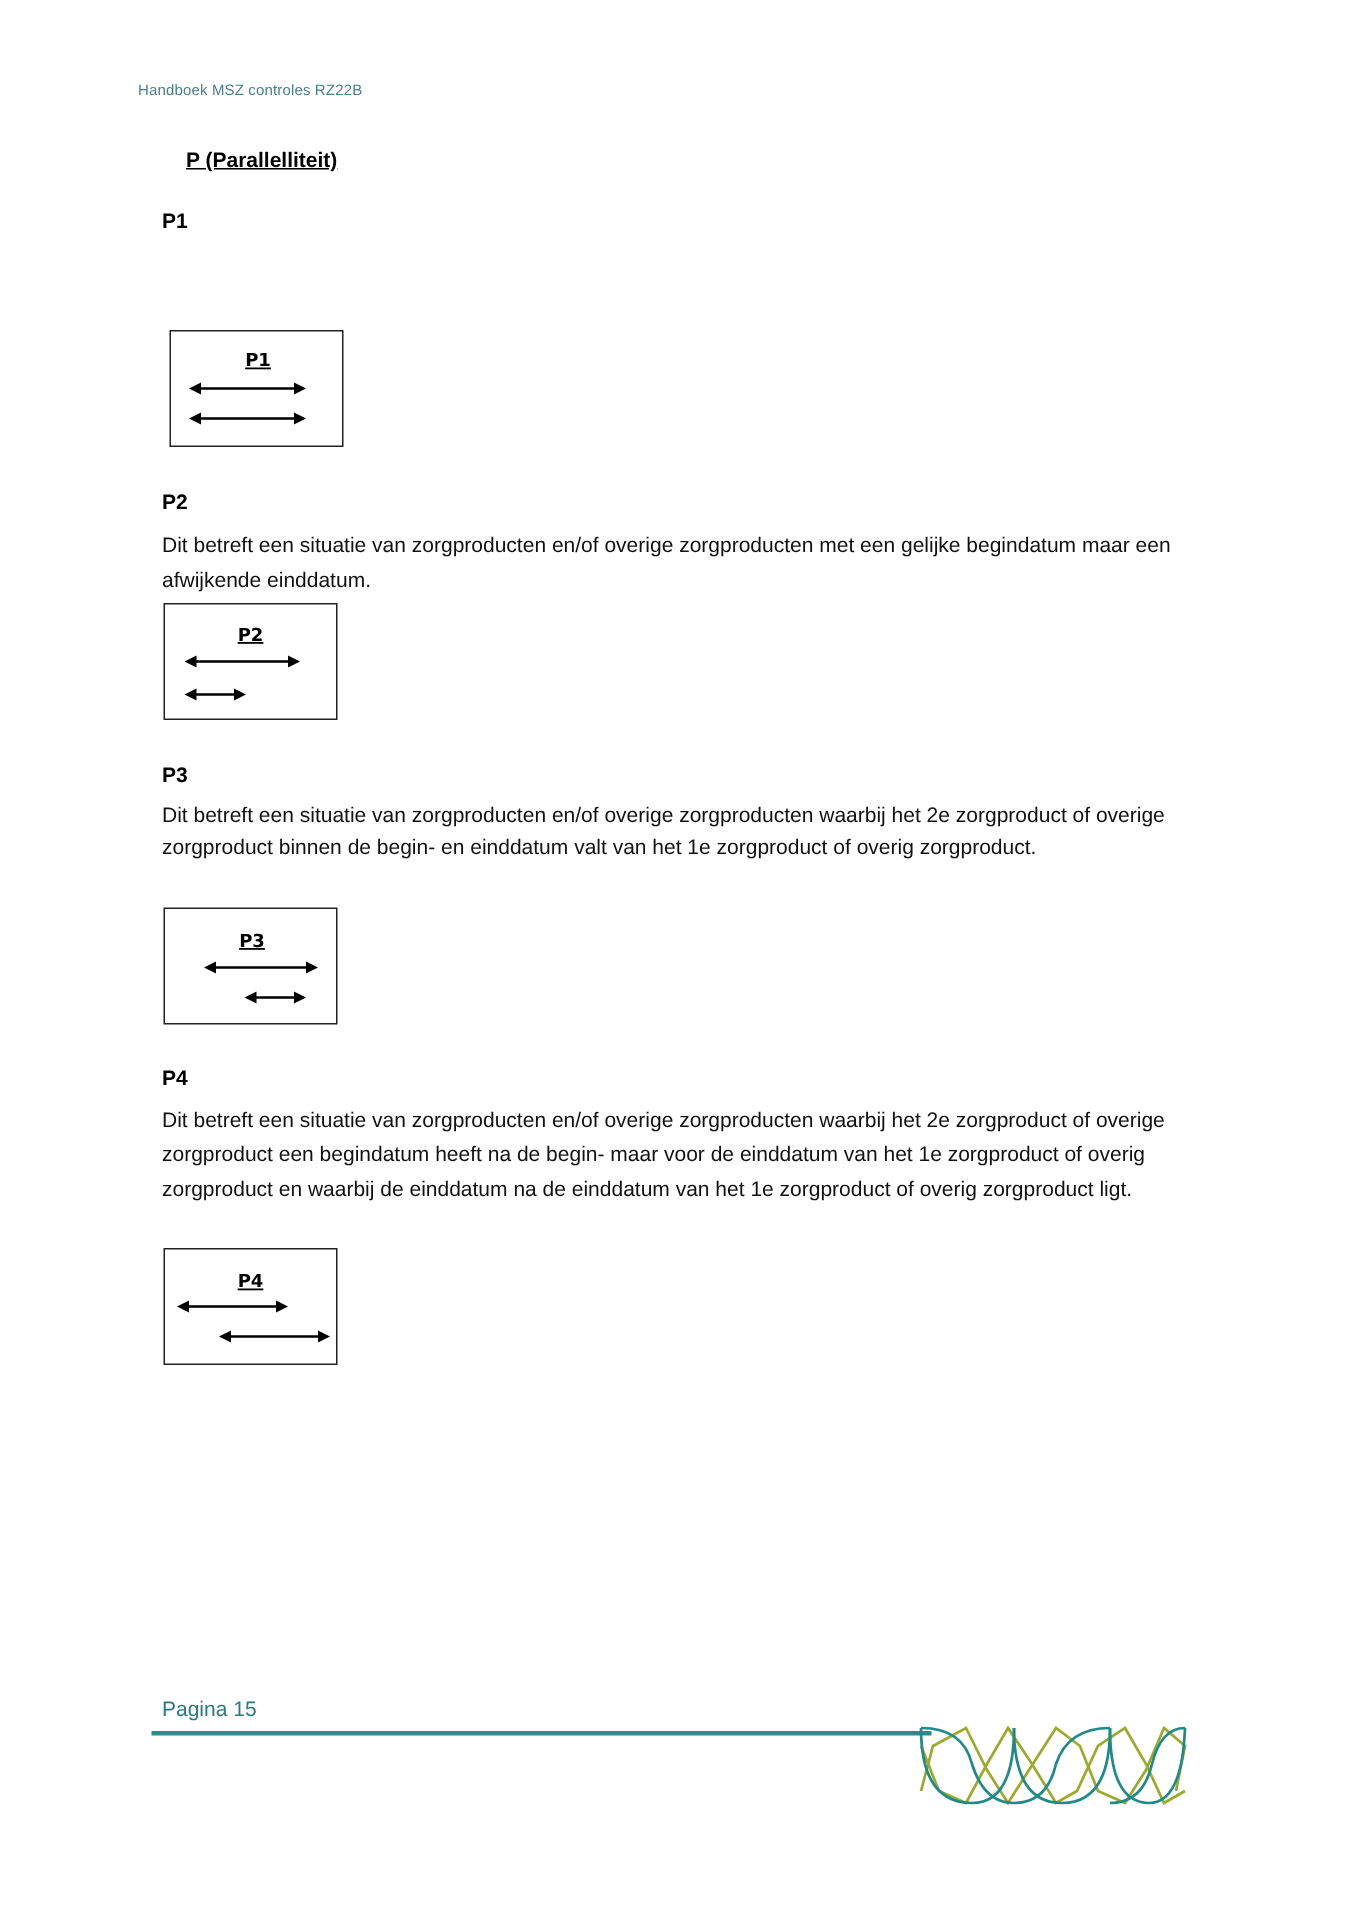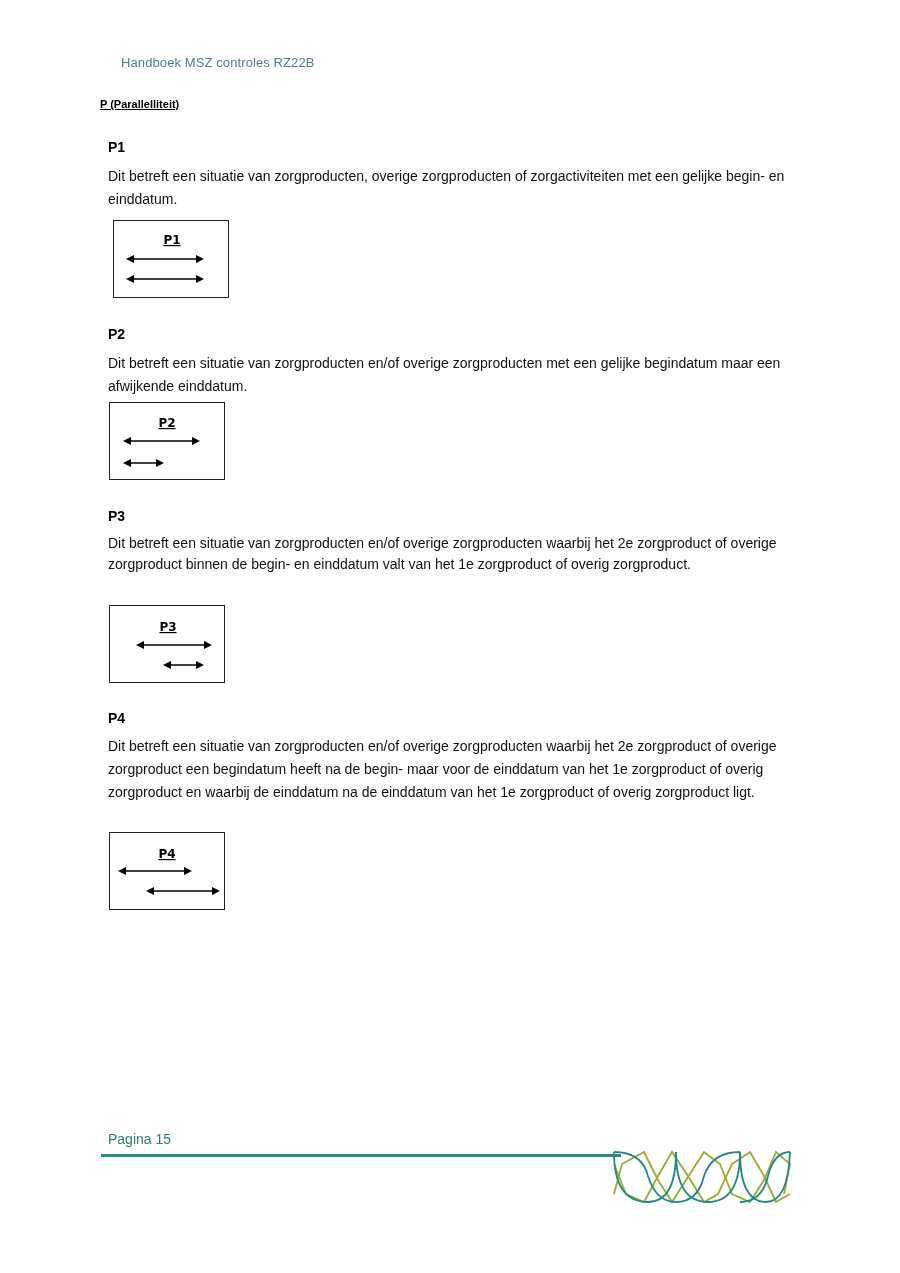--- a/index.html
+++ b/index.html
@@ -1,37 +1,36 @@
 <!DOCTYPE html>
 <html><head>
 <meta charset="utf-8">
 <style>
   html, body { margin: 0; padding: 0; background: #ffffff; }
   body { width: 900px; height: 1273px; position: relative; overflow: hidden;
          font-family: "Liberation Sans", sans-serif; color: #111; }
-  .page-header { position: absolute; left: 121px; top: 55px; font-size: 13px; color: #4a7f8c; letter-spacing: 0.1px; }
-  .section-title { position: absolute; left: 100px; top: 98px; font-size: 11px; font-weight: bold; text-decoration: underline; color: #000; }
+  .page-header { position: absolute; left: 92px; top: 55px; font-size: 10px; color: #4a7f8c; letter-spacing: 0.1px; }
+  .section-title { position: absolute; left: 124px; top: 98px; font-size: 14px; font-weight: bold; text-decoration: underline; color: #000; }
   .block { position: absolute; left: 108px; width: 700px; }
   .block h3 { margin: 0; font-size: 14px; font-weight: bold; color: #000; }
   .block p { margin: 0; font-size: 14px; line-height: 23px; color: #111; }
   .diagram { position: absolute; border: 1.5px solid #222; background: #fff; width: 114px; height: 76px; }
   .diagram svg { position: absolute; left: 0; top: 0; width: 114px; height: 76px; }
   .footer-label { position: absolute; left: 108px; top: 1131px; font-size: 14px; color: #2a7a80; text-align: center; }
   .footer-rule { position: absolute; left: 101px; top: 1154px; width: 520px; height: 3px; background: #2a8a8c; }
   .ornament { position: absolute; left: 612px; top: 1150px; width: 180px; height: 54px; }
 </style>
 </head>
 <body>
 
 <div class="page-header">Handboek MSZ controles RZ22B</div>
 <div class="section-title">P (Parallelliteit)</div>
 
 <div class="block" style="top:139px;">
   <h3>P1</h3>
-  <p style="margin-top:10px;">Dit betreft een situatie van zorgproducten, overige zorgproducten of zorgactiviteiten met een gelijke begin- en einddatum.</p>
 </div>
 <div class="diagram" style="left:113px; top:220px;">
   <svg viewBox="0 0 114 76">
     <text x="58" y="23" font-family="DejaVu Sans, sans-serif" font-size="12" font-weight="bold" text-anchor="middle" text-decoration="underline">P1</text>
     <line x1="14" y1="38" x2="88" y2="38" stroke="#000" stroke-width="1.6"></line>
     <polygon points="12,38 20,34 20,42" fill="#000"></polygon>
     <polygon points="90,38 82,34 82,42" fill="#000"></polygon>
     <line x1="14" y1="58" x2="88" y2="58" stroke="#000" stroke-width="1.6"></line>
     <polygon points="12,58 20,54 20,62" fill="#000"></polygon>
     <polygon points="90,58 82,54 82,62" fill="#000"></polygon>

